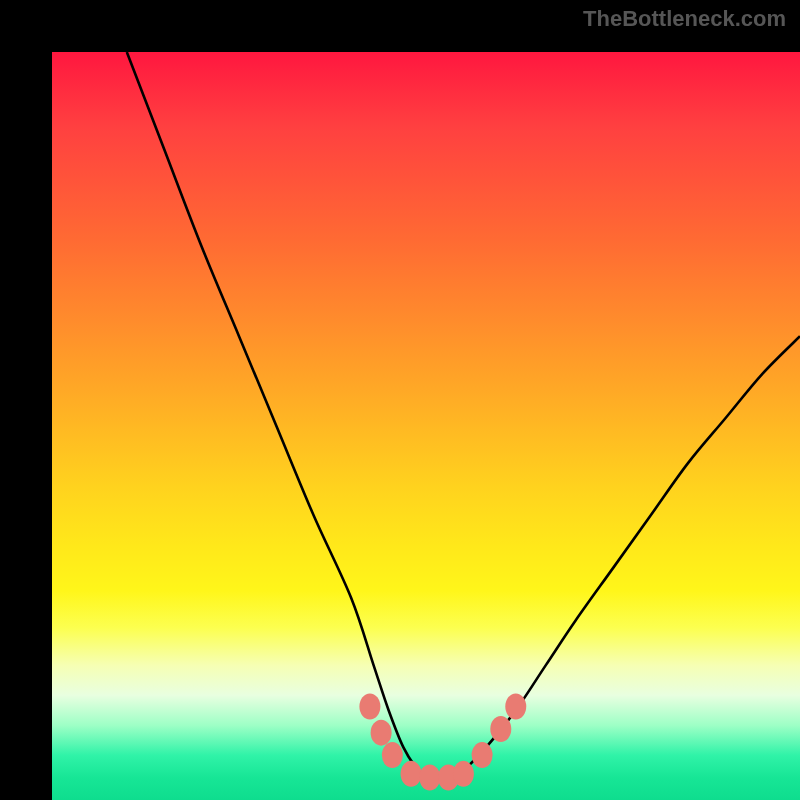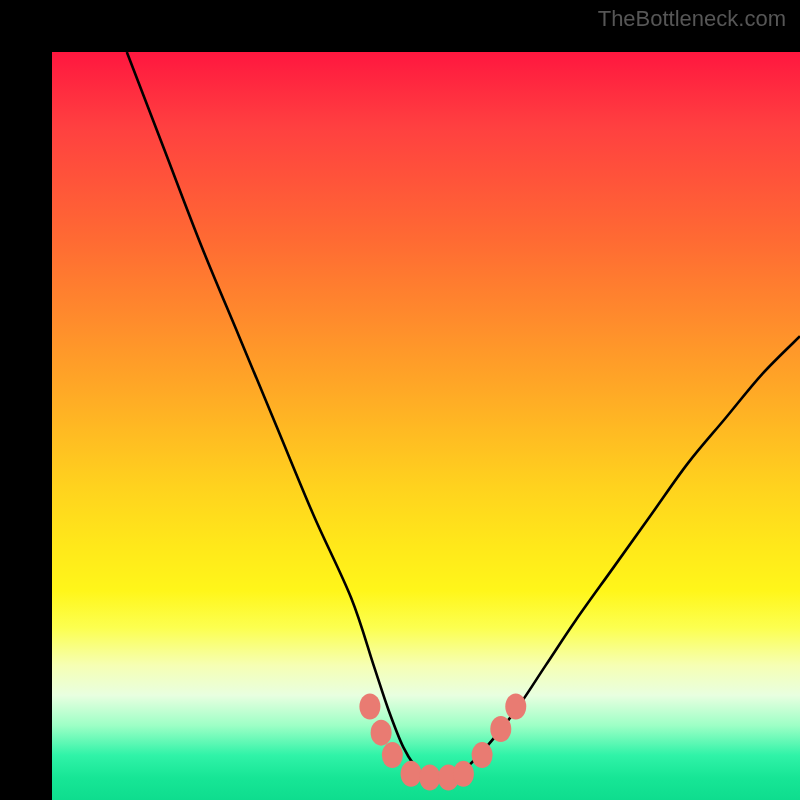--- a/index.html
+++ b/index.html
@@ -42,21 +42,21 @@
       #30f3a8 94%,
       #17e696 97%,
       #0edd8e 100%);
   }
   .watermark {
     position: absolute;
     top: 6px;
     right: 14px;
     font-size: 22px;
     color: #565656;
-    font-weight: 400;
+    font-weight: 700;
     user-select: none;
   }
   svg.curve {
     position: absolute;
     top: 0;
     left: 0;
     width: 748px;
     height: 748px;
   }
 </style>

